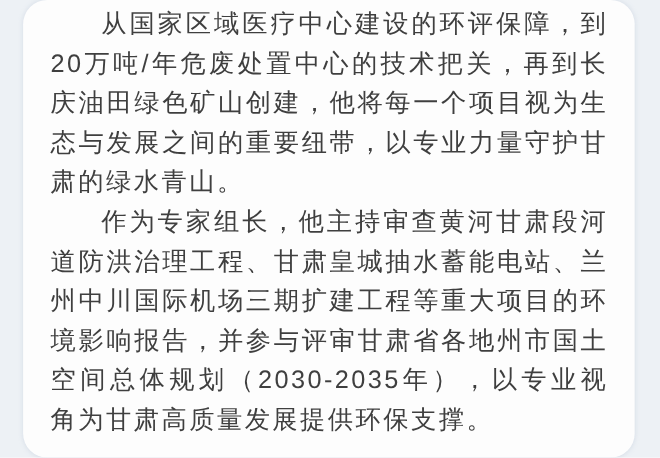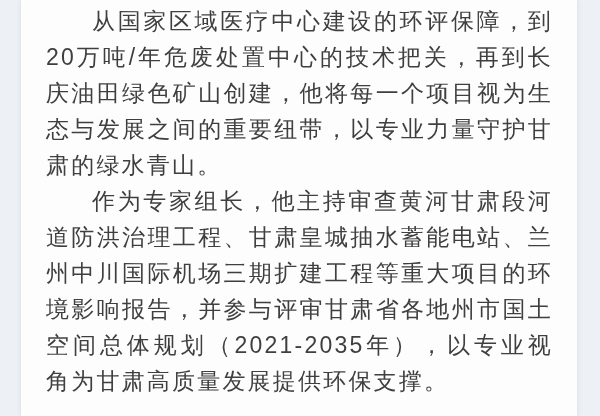--- a/index.html
+++ b/index.html
@@ -20,20 +20,21 @@
     inset: 0;
   }
   .article-card {
     position: absolute;
     left: 21px;
     top: 0;
     width: 556px;
     height: 416px;
     background: var(--card-bg, #fdfdfd);
     box-shadow: 0 0 5px rgba(150, 170, 195, 0.28);
+    border-radius: 22px;
   }
   .article-body {
     padding: 3px 24px 0 25px;
   }
   .article-body p {
     margin: 0;
     font-size: 23px;
     line-height: 36px;
     letter-spacing: 2.2px;
     color: var(--text-color, #3f3f3f);
@@ -44,15 +45,15 @@
   }
 </style>
 </head>
 <body style="--page-bg: #edf1f5; --card-bg: #fdfdfd; --text-color: #3f3f3f;">
 
 <div class="page-bg"></div>
 
 <div class="article-card">
   <div class="article-body">
     <p>从国家区域医疗中心建设的环评保障，到20万吨/年危废处置中心的技术把关，再到长庆油田绿色矿山创建，他将每一个项目视为生态与发展之间的重要纽带，以专业力量守护甘肃的绿水青山。</p>
-    <p>作为专家组长，他主持审查黄河甘肃段河道防洪治理工程、甘肃皇城抽水蓄能电站、兰州中川国际机场三期扩建工程等重大项目的环境影响报告，并参与评审甘肃省各地州市国土空间总体规划（2021-2035年），以专业视角为甘肃高质量发展提供环保支撑。</p>
+    <p>作为专家组长，他主持审查黄河甘肃段河道防洪治理工程、甘肃皇城抽水蓄能电站、兰州中川国际机场三期扩建工程等重大项目的环境影响报告，并参与评审甘肃省各地州市国土空间总体规划（2030-2035年），以专业视角为甘肃高质量发展提供环保支撑。</p>
   </div>
 </div>
 
 </body></html>

